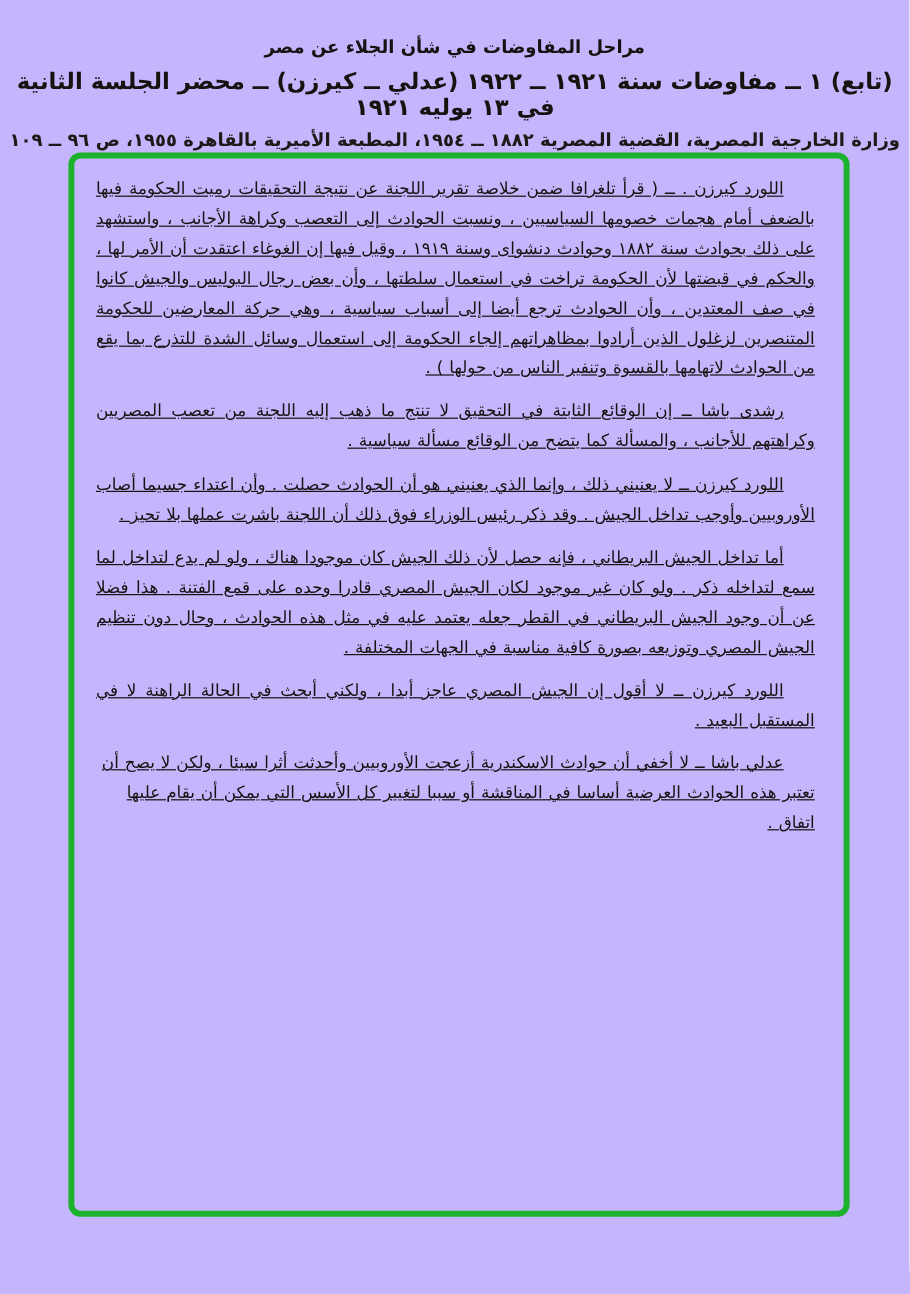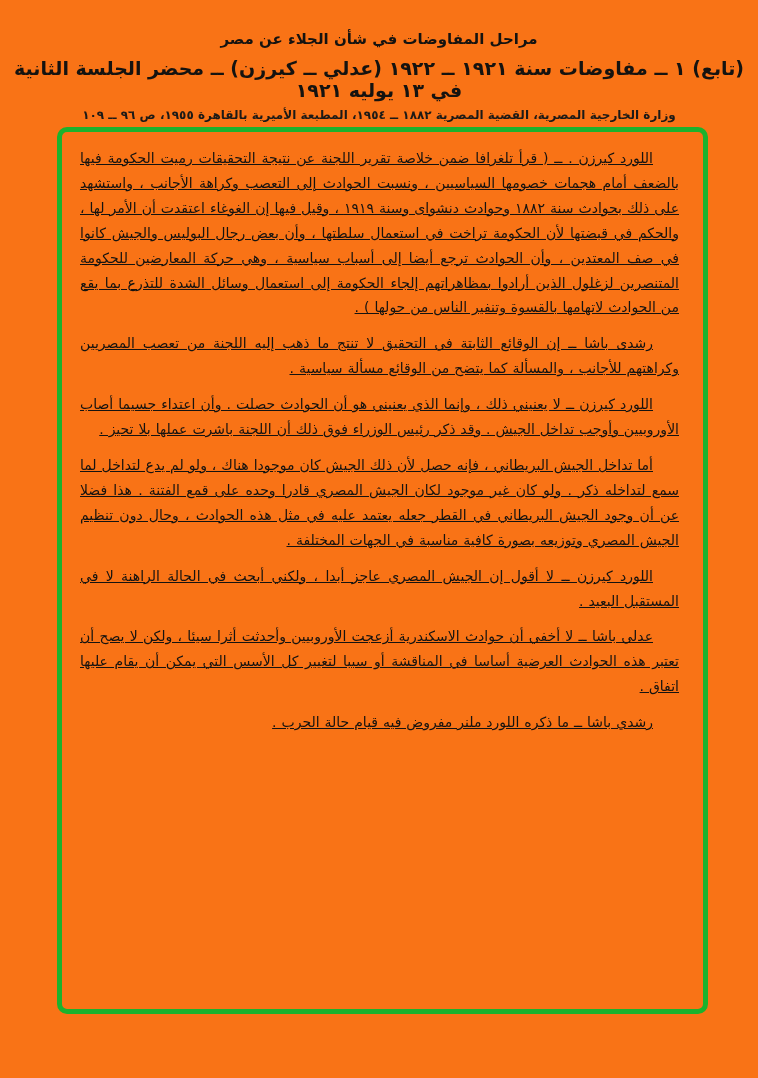--- a/index.html
+++ b/index.html
@@ -4,42 +4,42 @@
 <style>
   html, body {
     margin: 0;
     padding: 0;
     background: #ffffff;
   }
   .page {
     position: relative;
     width: 758px;
     height: 1078px;
-    background: #f97316;
+    background: #c4b5fd;
     direction: rtl;
     font-family: "DejaVu Sans", sans-serif;
     color: #151310;
     overflow: hidden;
   }
   .header {
     text-align: center;
     padding-top: 30px;
   }
   .doc-title {
     font-size: 15px;
     font-weight: bold;
     letter-spacing: 0.2px;
   }
   .doc-subtitle {
     font-size: 19px;
     font-weight: bold;
     margin-top: 9px;
   }
   .doc-source {
-    font-size: 12px;
+    font-size: 15px;
     font-weight: bold;
     margin-top: 7px;
     color: #1c1a17;
   }
   .highlight-box {
     position: absolute;
     left: 57px;
     top: 127px;
     width: 651px;
     height: 887px;
@@ -75,17 +75,16 @@
   </div>
 
   <div class="highlight-box" style="border-color: rgb(28, 178, 45);">
     <div class="body-text">
       <p>اللورد كيرزن . ــ ( قرأ تلغرافا ضمن خلاصة تقرير اللجنة عن نتيجة التحقيقات رميت الحكومة فيها بالضعف أمام هجمات خصومها السياسيين ، ونسبت الحوادث إلى التعصب وكراهة الأجانب ، واستشهد على ذلك بحوادث سنة ١٨٨٢ وحوادث دنشواى وسنة ١٩١٩ ، وقيل فيها إن الغوغاء اعتقدت أن الأمر لها ، والحكم في قبضتها لأن الحكومة تراخت في استعمال سلطتها ، وأن بعض رجال البوليس والجيش كانوا في صف المعتدين ، وأن الحوادث ترجع أيضا إلى أسباب سياسية ، وهي حركة المعارضين للحكومة المتنصرين لزغلول الذين أرادوا بمظاهراتهم إلجاء الحكومة إلى استعمال وسائل الشدة للتذرع بما يقع من الحوادث لاتهامها بالقسوة وتنفير الناس من حولها ) .</p>
       <p>رشدى باشا ــ إن الوقائع الثابتة في التحقيق لا تنتج ما ذهب إليه اللجنة من تعصب المصريين وكراهتهم للأجانب ، والمسألة كما يتضح من الوقائع مسألة سياسية .</p>
       <p>اللورد كيرزن ــ لا يعنيني ذلك ، وإنما الذي يعنيني هو أن الحوادث حصلت . وأن اعتداء جسيما أصاب الأوروبيين وأوجب تداخل الجيش .  وقد ذكر رئيس الوزراء فوق ذلك أن اللجنة باشرت عملها بلا تحيز .</p>
       <p>أما تداخل الجيش البريطاني ، فإنه حصل لأن ذلك الجيش كان موجودا هناك ، ولو لم يدع لتداخل لما سمع لتداخله ذكر . ولو كان غير موجود لكان الجيش المصري قادرا وحده على قمع الفتنة . هذا فضلا عن أن وجود الجيش البريطاني في القطر جعله يعتمد عليه في مثل هذه الحوادث ، وحال دون تنظيم الجيش المصري وتوزيعه بصورة كافية مناسبة في الجهات المختلفة .</p>
       <p>اللورد كيرزن ــ لا أقول إن الجيش المصري عاجز أبدا ،  ولكني أبحث في الحالة الراهنة لا في المستقبل البعيد .</p>
       <p>عدلي باشا ــ لا أخفي أن حوادث الاسكندرية أزعجت الأوروبيين وأحدثت أثرا سيئا ، ولكن لا يصح أن تعتبر هذه الحوادث العرضية أساسا في المناقشة أو سببا لتغيير كل الأسس التي يمكن أن يقام عليها اتفاق .</p>
-      <p>رشدي باشا ــ ما ذكره اللورد ملنر مفروض فيه قيام حالة الحرب .</p>
     </div>
   </div>
 
 </div>
 
 </body></html>

